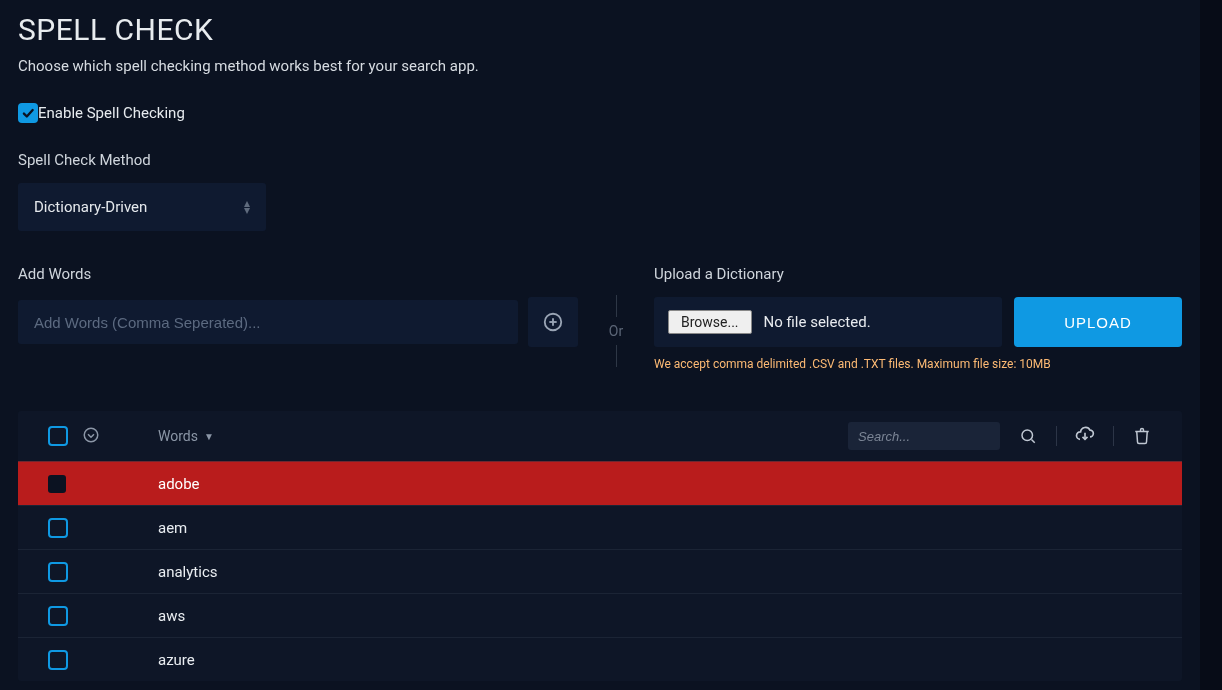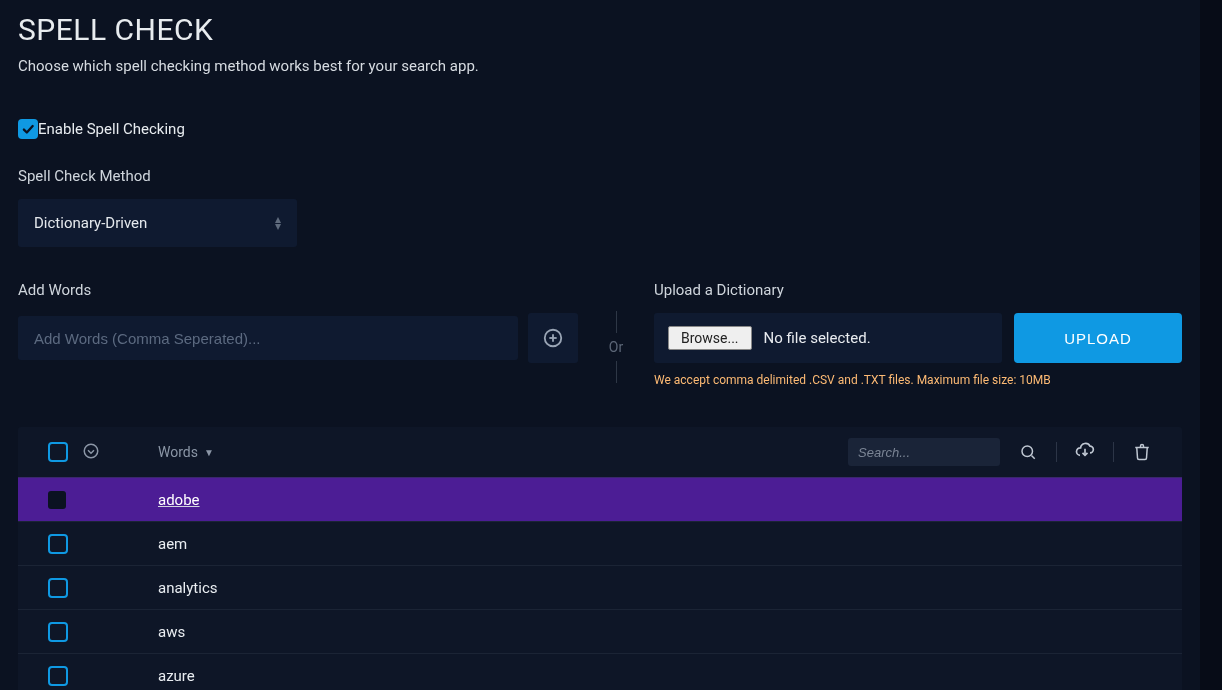--- a/index.html
+++ b/index.html
@@ -20,21 +20,21 @@
   h1.title {
     font-size: 30px;
     font-weight: 400;
     color: #e8ecef;
     letter-spacing: 0.5px;
     margin-bottom: 10px;
   }
   .subtitle {
     font-size: 15px;
     color: #d6dbe1;
-    margin-bottom: 44px;
+    margin-bottom: 28px;
   }
   
   .enable-row {
     display: flex;
     align-items: center;
     margin-bottom: 28px;
   }
   .cb {
     width: 20px; height: 20px;
     border-radius: 4px;
@@ -56,21 +56,21 @@
     border-radius: 3px;
   }
   .section-label {
     font-size: 15px;
     color: #cfd5dc;
     margin-bottom: 14px;
   }
   
   .select-wrap {
     position: relative;
-    width: 279px;
+    width: 248px;
     height: 48px;
     background: #0f1a30;
     border-radius: 3px;
     display: flex;
     align-items: center;
     padding: 0 16px;
     cursor: pointer;
     margin-bottom: 34px;
   }
   .select-text {
@@ -246,22 +246,21 @@
   .trow {
     height: 44px;
     display: flex;
     align-items: center;
     padding: 0 30px;
     border-top: 1px solid rgba(40,50,68,0.5);
   }
   .trow .cb-wrap { width: 110px; display:flex; align-items:center; }
   .trow .word { color: #e9edf1; font-size: 15px; }
   .trow.selected {
-    background: #4c1d95;
-    text-decoration: underline;
+    background: #b91c1c;
   }
   .trow.selected .word { color: #ffffff; }
   .trow.selected .cb.dark-filled { background:#0b1221; }
   .right-edge {
     position: absolute;
     top: 0; right: 0;
     width: 22px; height: 690px;
     background: #070c17;
   }
 </style>

